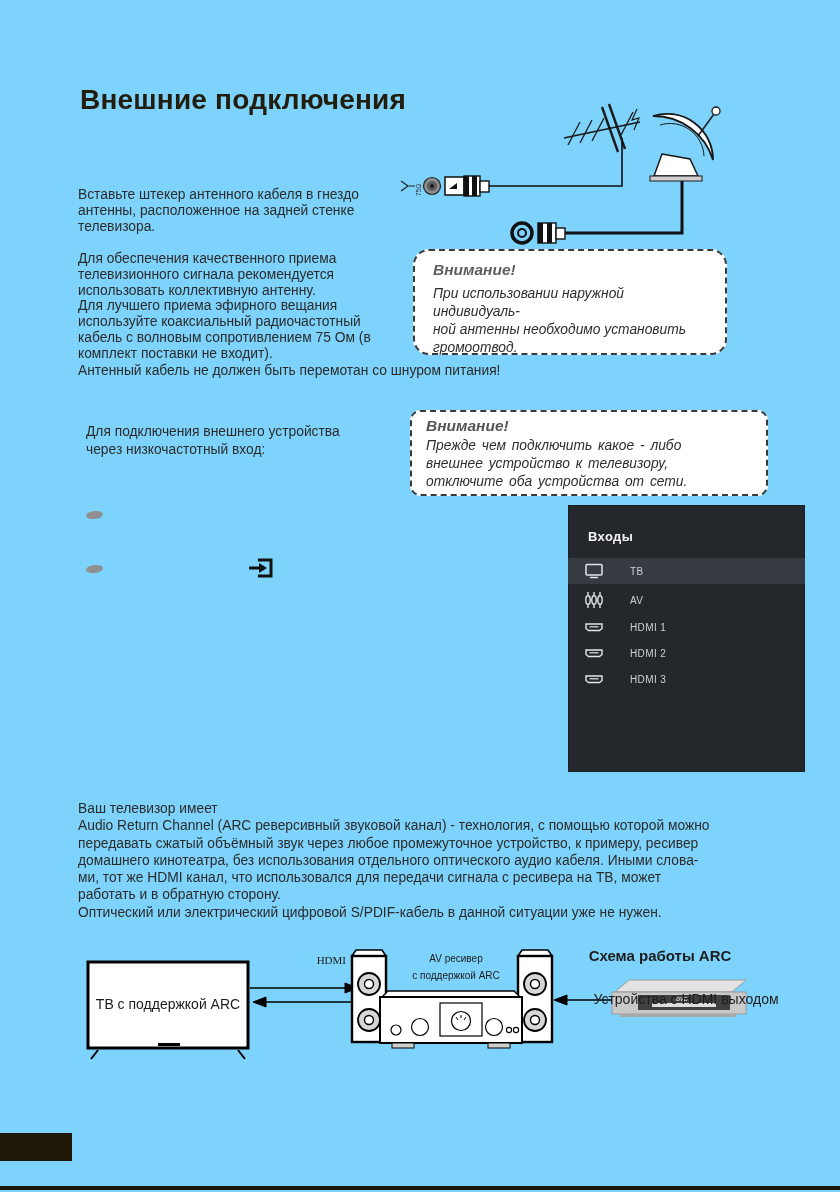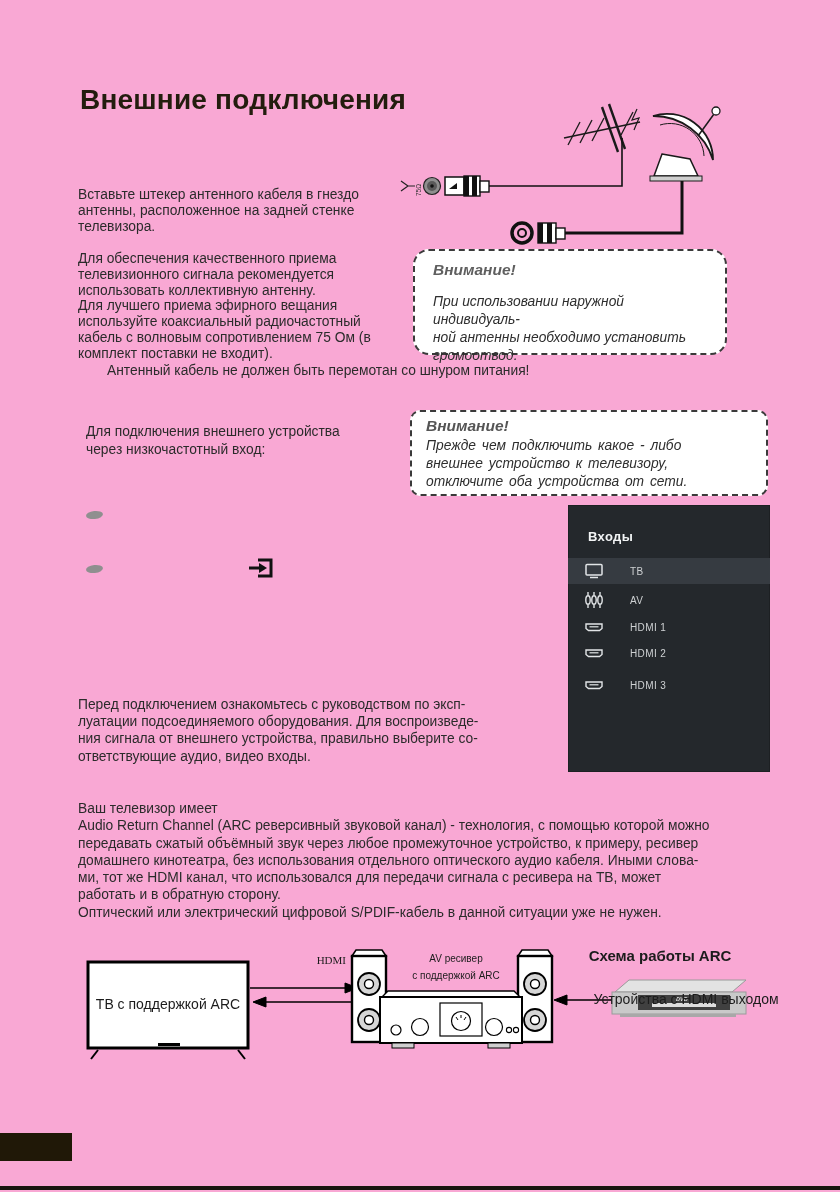--- a/index.html
+++ b/index.html
@@ -1,16 +1,16 @@
 <!DOCTYPE html>
 <html><head>
 <meta charset="utf-8">
 <style>
   html,body{margin:0;padding:0;background:#ffffff;}
-  .page{position:relative;width:840px;height:1192px;background:#f9a8d4;overflow:hidden;
+  .page{position:relative;width:840px;height:1192px;background:#7dd3fc;overflow:hidden;
         font-family:"Liberation Sans",sans-serif;color:#2b2b2b;}
   .abs{position:absolute;}
   .t{white-space:pre-line;font-size:13.8px;line-height:15.8px;color:#2b2b2b;}
   .page-title{font-size:28px;font-weight:bold;color:#231d0e;letter-spacing:.2px;}
   .warn{border:2px dashed #3a3a3a;border-radius:16px;background:#fff;box-sizing:border-box;}
   .warn-title{font-style:italic;font-weight:bold;font-size:15.5px;color:#5f5f5f;}
   .warn-text{font-style:italic;font-size:13.8px;line-height:18px;color:#2e2e2e;white-space:pre-line;}
   .bullet{width:17px;height:8px;border-radius:50%;background:#8f8f8f;transform:rotate(-6deg);}
   
   .menu{background:#24282c;box-shadow:0 0 0 1px #1d2023 inset;}
@@ -85,25 +85,25 @@
 телевизора.</div>
 
   <div class="abs t" style="left:78px;top:251px;width:350px;">Для обеспечения качественного приема
 телевизионного сигнала рекомендуется
 использовать коллективную антенну.
 Для лучшего приема эфирного вещания
 используйте коаксиальный радиочастотный
 кабель с волновым сопротивлением 75 Ом (в
 комплект поставки не входит).</div>
 
-  <div class="abs t" style="left:78px;top:363px;width:640px;margin-left:29px;">Антенный кабель не должен быть перемотан со шнуром питания!</div>
+  <div class="abs t" style="left:78px;top:363px;width:640px;">Антенный кабель не должен быть перемотан со шнуром питания!</div>
 
   <div class="abs warn" style="left:413px;top:249px;width:314px;height:106px;padding:10px 18px;">
     <div class="warn-title">Внимание!</div>
-    <div class="warn-text" style="margin-top:14px;">При использовании наружной индивидуаль-
+    <div class="warn-text" style="margin-top:6px;">При использовании наружной индивидуаль-
 ной антенны необходимо установить
 громоотвод.</div>
   </div>
 
   <div class="abs t" style="left:86px;top:423px;width:330px;line-height:17.5px;">Для подключения внешнего устройства
 через низкочастотный вход:</div>
 
   <div class="abs warn" style="left:410px;top:410px;width:358px;height:86px;padding:5px 14px;border-radius:10px;">
     <div class="warn-title" style="color:#555;">Внимание!</div>
     <div class="warn-text" style="margin-top:2px;word-spacing:2px;">Прежде чем подключить какое - либо
@@ -113,21 +113,21 @@
 
   <div class="abs bullet" style="left:86px;top:511px;"></div>
 
   <div class="abs bullet" style="left:86px;top:565px;"></div>
   <svg class="abs" style="left:247px;top:556px;" width="28" height="24" viewBox="0 0 28 24">
     <polyline points="11,4 24,4 24,20 11,20" fill="none" stroke="#111" stroke-width="3"></polyline>
     <line x1="2" y1="12" x2="13" y2="12" stroke="#111" stroke-width="3"></line>
     <polygon points="12,7 20,12 12,17" fill="#111"></polygon>
   </svg>
 
-  <div class="abs menu" style="left:568px;top:505px;width:202px;height:267px;">
+  <div class="abs menu" style="left:568px;top:505px;width:237px;height:267px;">
     <div class="menu-header">Входы</div>
 
     <div class="menu-row sel" style="top:53px;">
       <span class="menu-icon">
         <svg width="20" height="20" viewBox="0 0 20 20">
           <rect x="2" y="3.5" width="16" height="10.5" rx="1" fill="none" stroke="#e2e5e7" stroke-width="1.5"></rect>
           <line x1="6" y1="16.5" x2="14" y2="16.5" stroke="#e2e5e7" stroke-width="1.5"></line>
         </svg>
       </span>
       <span class="menu-label">ТВ</span>
@@ -163,35 +163,31 @@
     <div class="menu-row" style="top:135px;">
       <span class="menu-icon">
         <svg width="20" height="20" viewBox="0 0 20 20">
           <path d="M2,7 h16 v4.5 l-2.5,2 h-11 l-2.5,-2 z" fill="none" stroke="#e2e5e7" stroke-width="1.4"></path>
           <line x1="5.5" y1="9.8" x2="14.5" y2="9.8" stroke="#e2e5e7" stroke-width="1.2"></line>
         </svg>
       </span>
       <span class="menu-label">HDMI 2</span>
     </div>
 
-    <div class="menu-row" style="top:167px;text-align:center;">
+    <div class="menu-row" style="top:161px;text-align:center;">
       <span class="menu-icon">
         <svg width="20" height="20" viewBox="0 0 20 20">
           <path d="M2,7 h16 v4.5 l-2.5,2 h-11 l-2.5,-2 z" fill="none" stroke="#e2e5e7" stroke-width="1.4"></path>
           <line x1="5.5" y1="9.8" x2="14.5" y2="9.8" stroke="#e2e5e7" stroke-width="1.2"></line>
         </svg>
       </span>
       <span class="menu-label">HDMI 3</span>
     </div>
   </div>
 
-  <div class="abs t" style="left:78px;top:696px;width:500px;line-height:17.2px;">Перед подключением ознакомьтесь с руководством по эксп-
-луатации подсоединяемого оборудования. Для воспроизведе-
-ния сигнала от внешнего устройства, правильно выберите со-
-ответствующие аудио, видео входы.</div>
 
   <div class="abs t" style="left:78px;top:800px;width:714px;line-height:17.3px;">Ваш телевизор имеет
 Audio Return Channel (ARC реверсивный звуковой канал) - технология, с помощью которой можно
 передавать сжатый объёмный звук через любое промежуточное устройство, к примеру, ресивер
 домашнего кинотеатра, без использования отдельного оптического аудио кабеля. Иными слова-
 ми, тот же HDMI канал, что использовался для передачи сигнала с ресивера на ТВ, может
 работать и в обратную сторону.
 Оптический или электрический цифровой S/PDIF-кабель в данной ситуации уже не нужен.</div>
 
   <svg class="abs" style="left:80px;top:940px;" width="700" height="142" viewBox="0 0 700 142">

